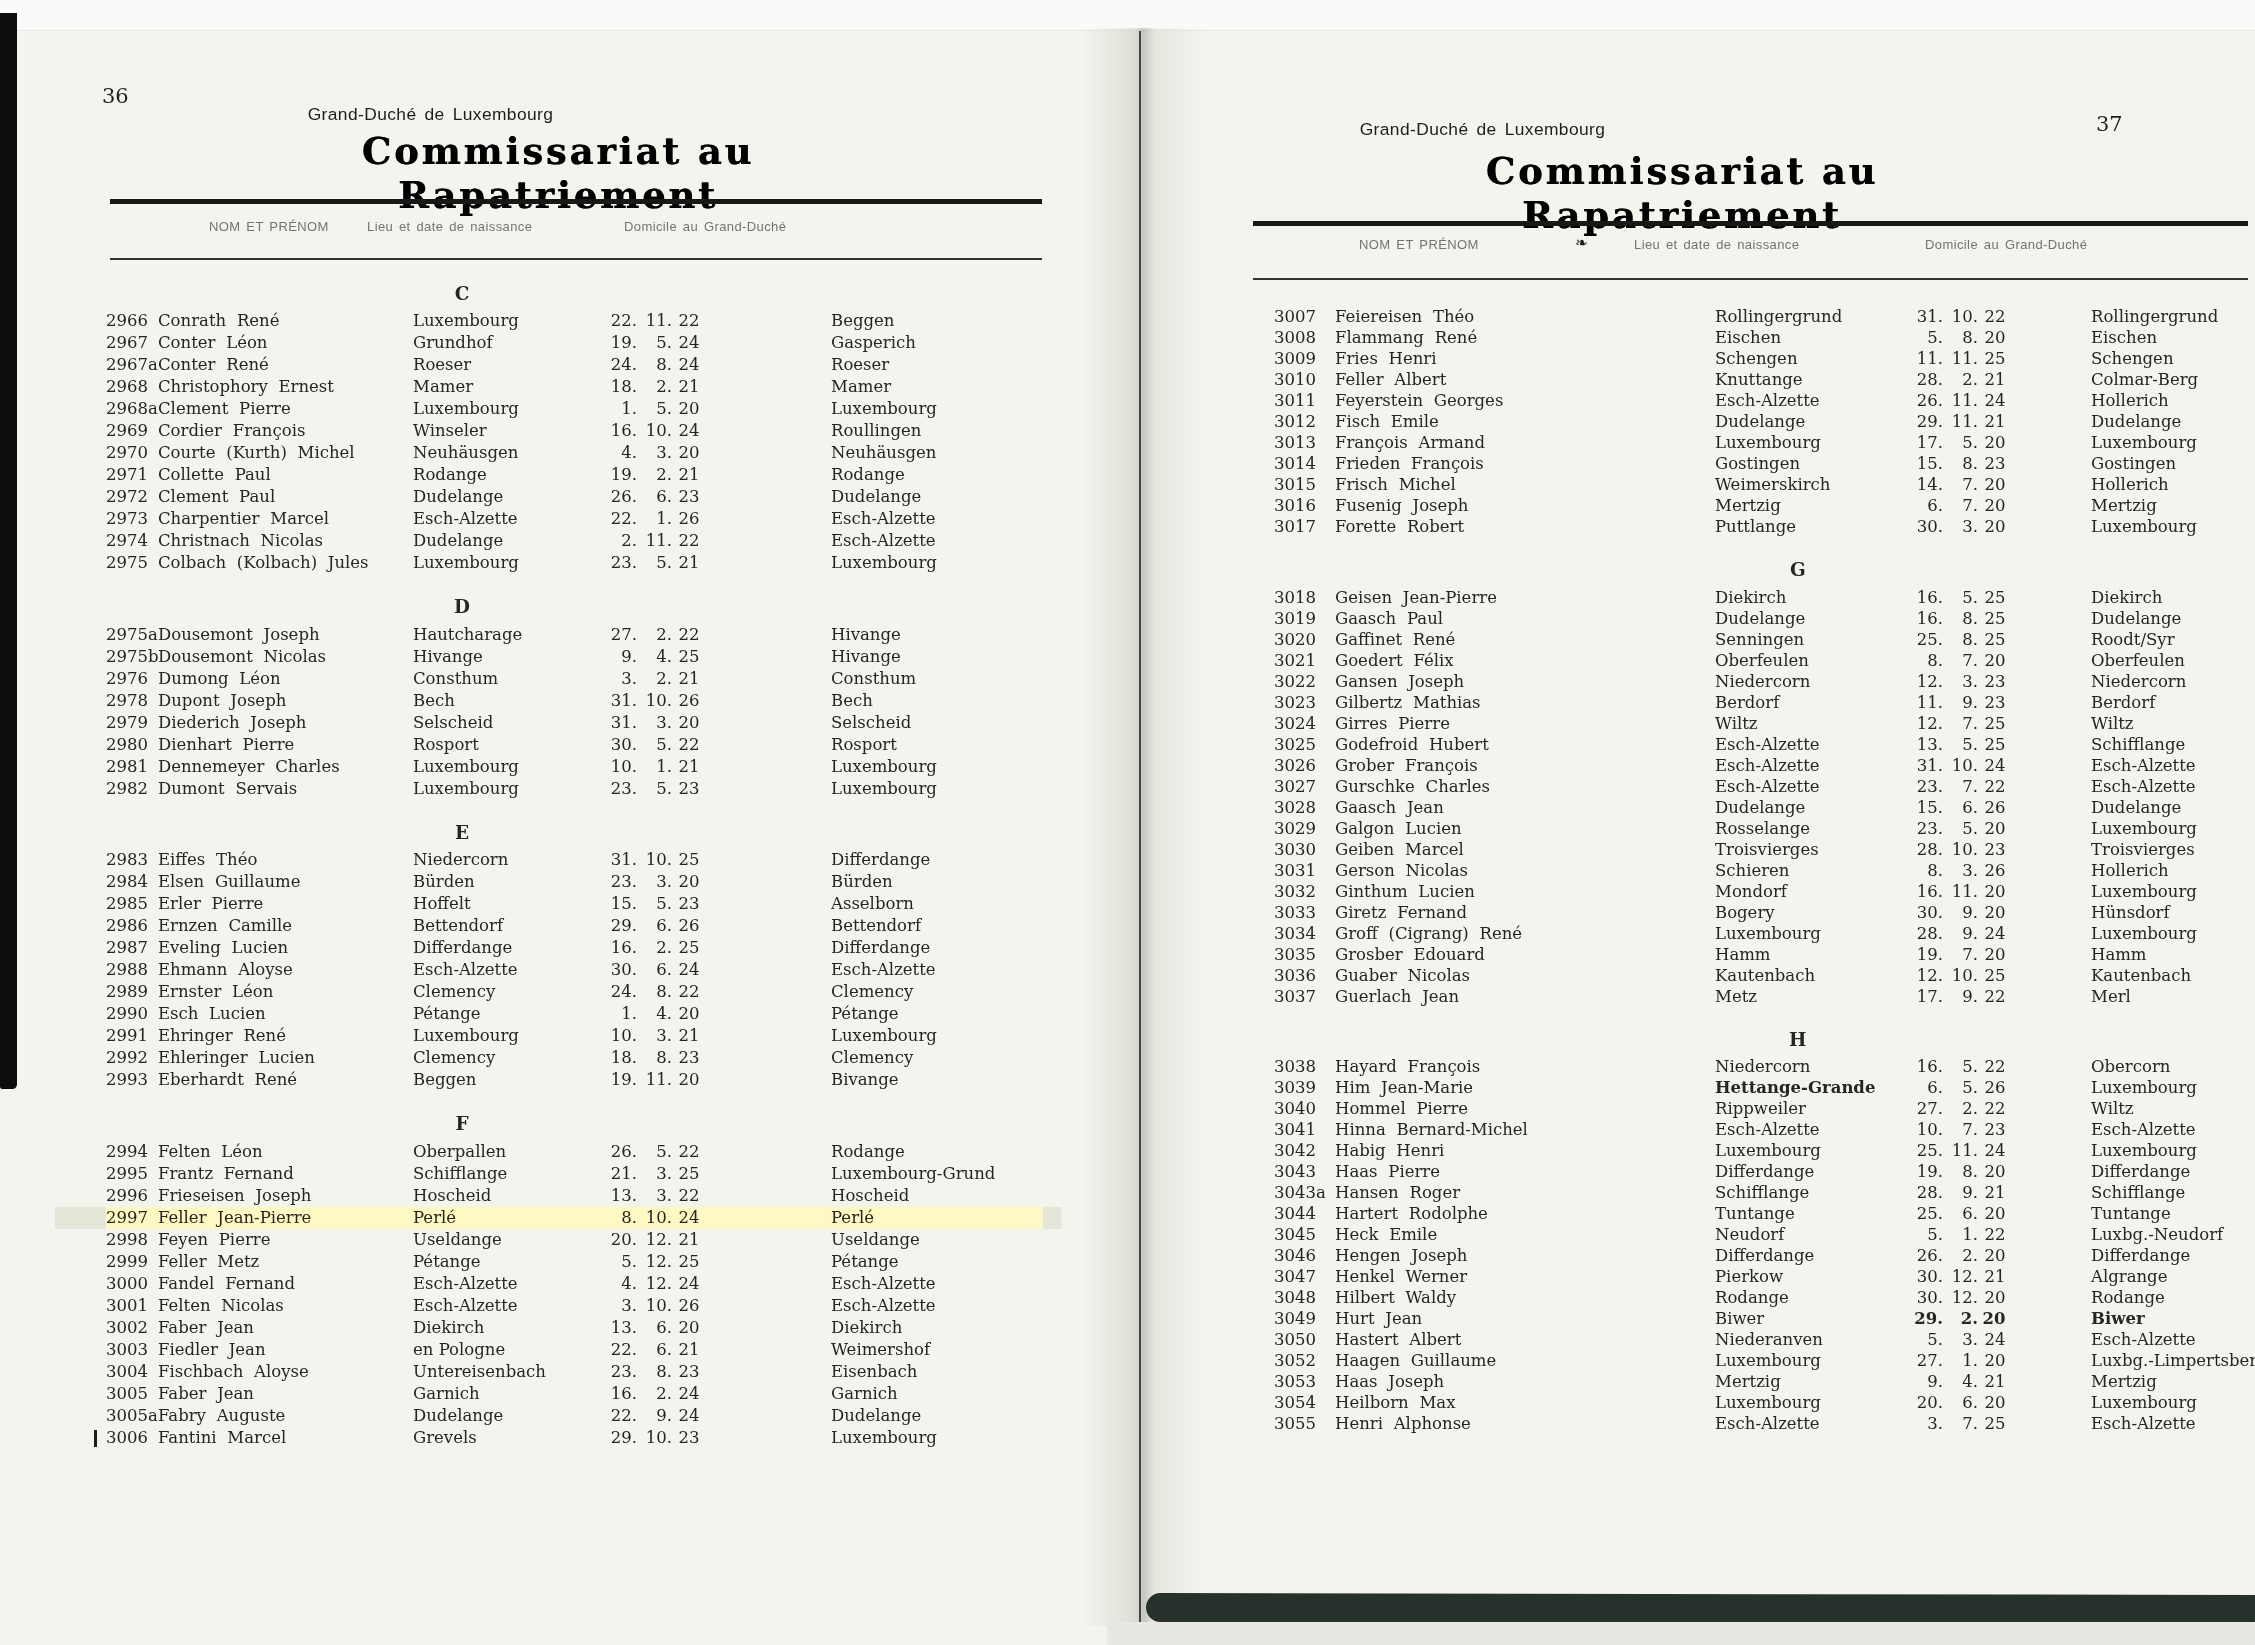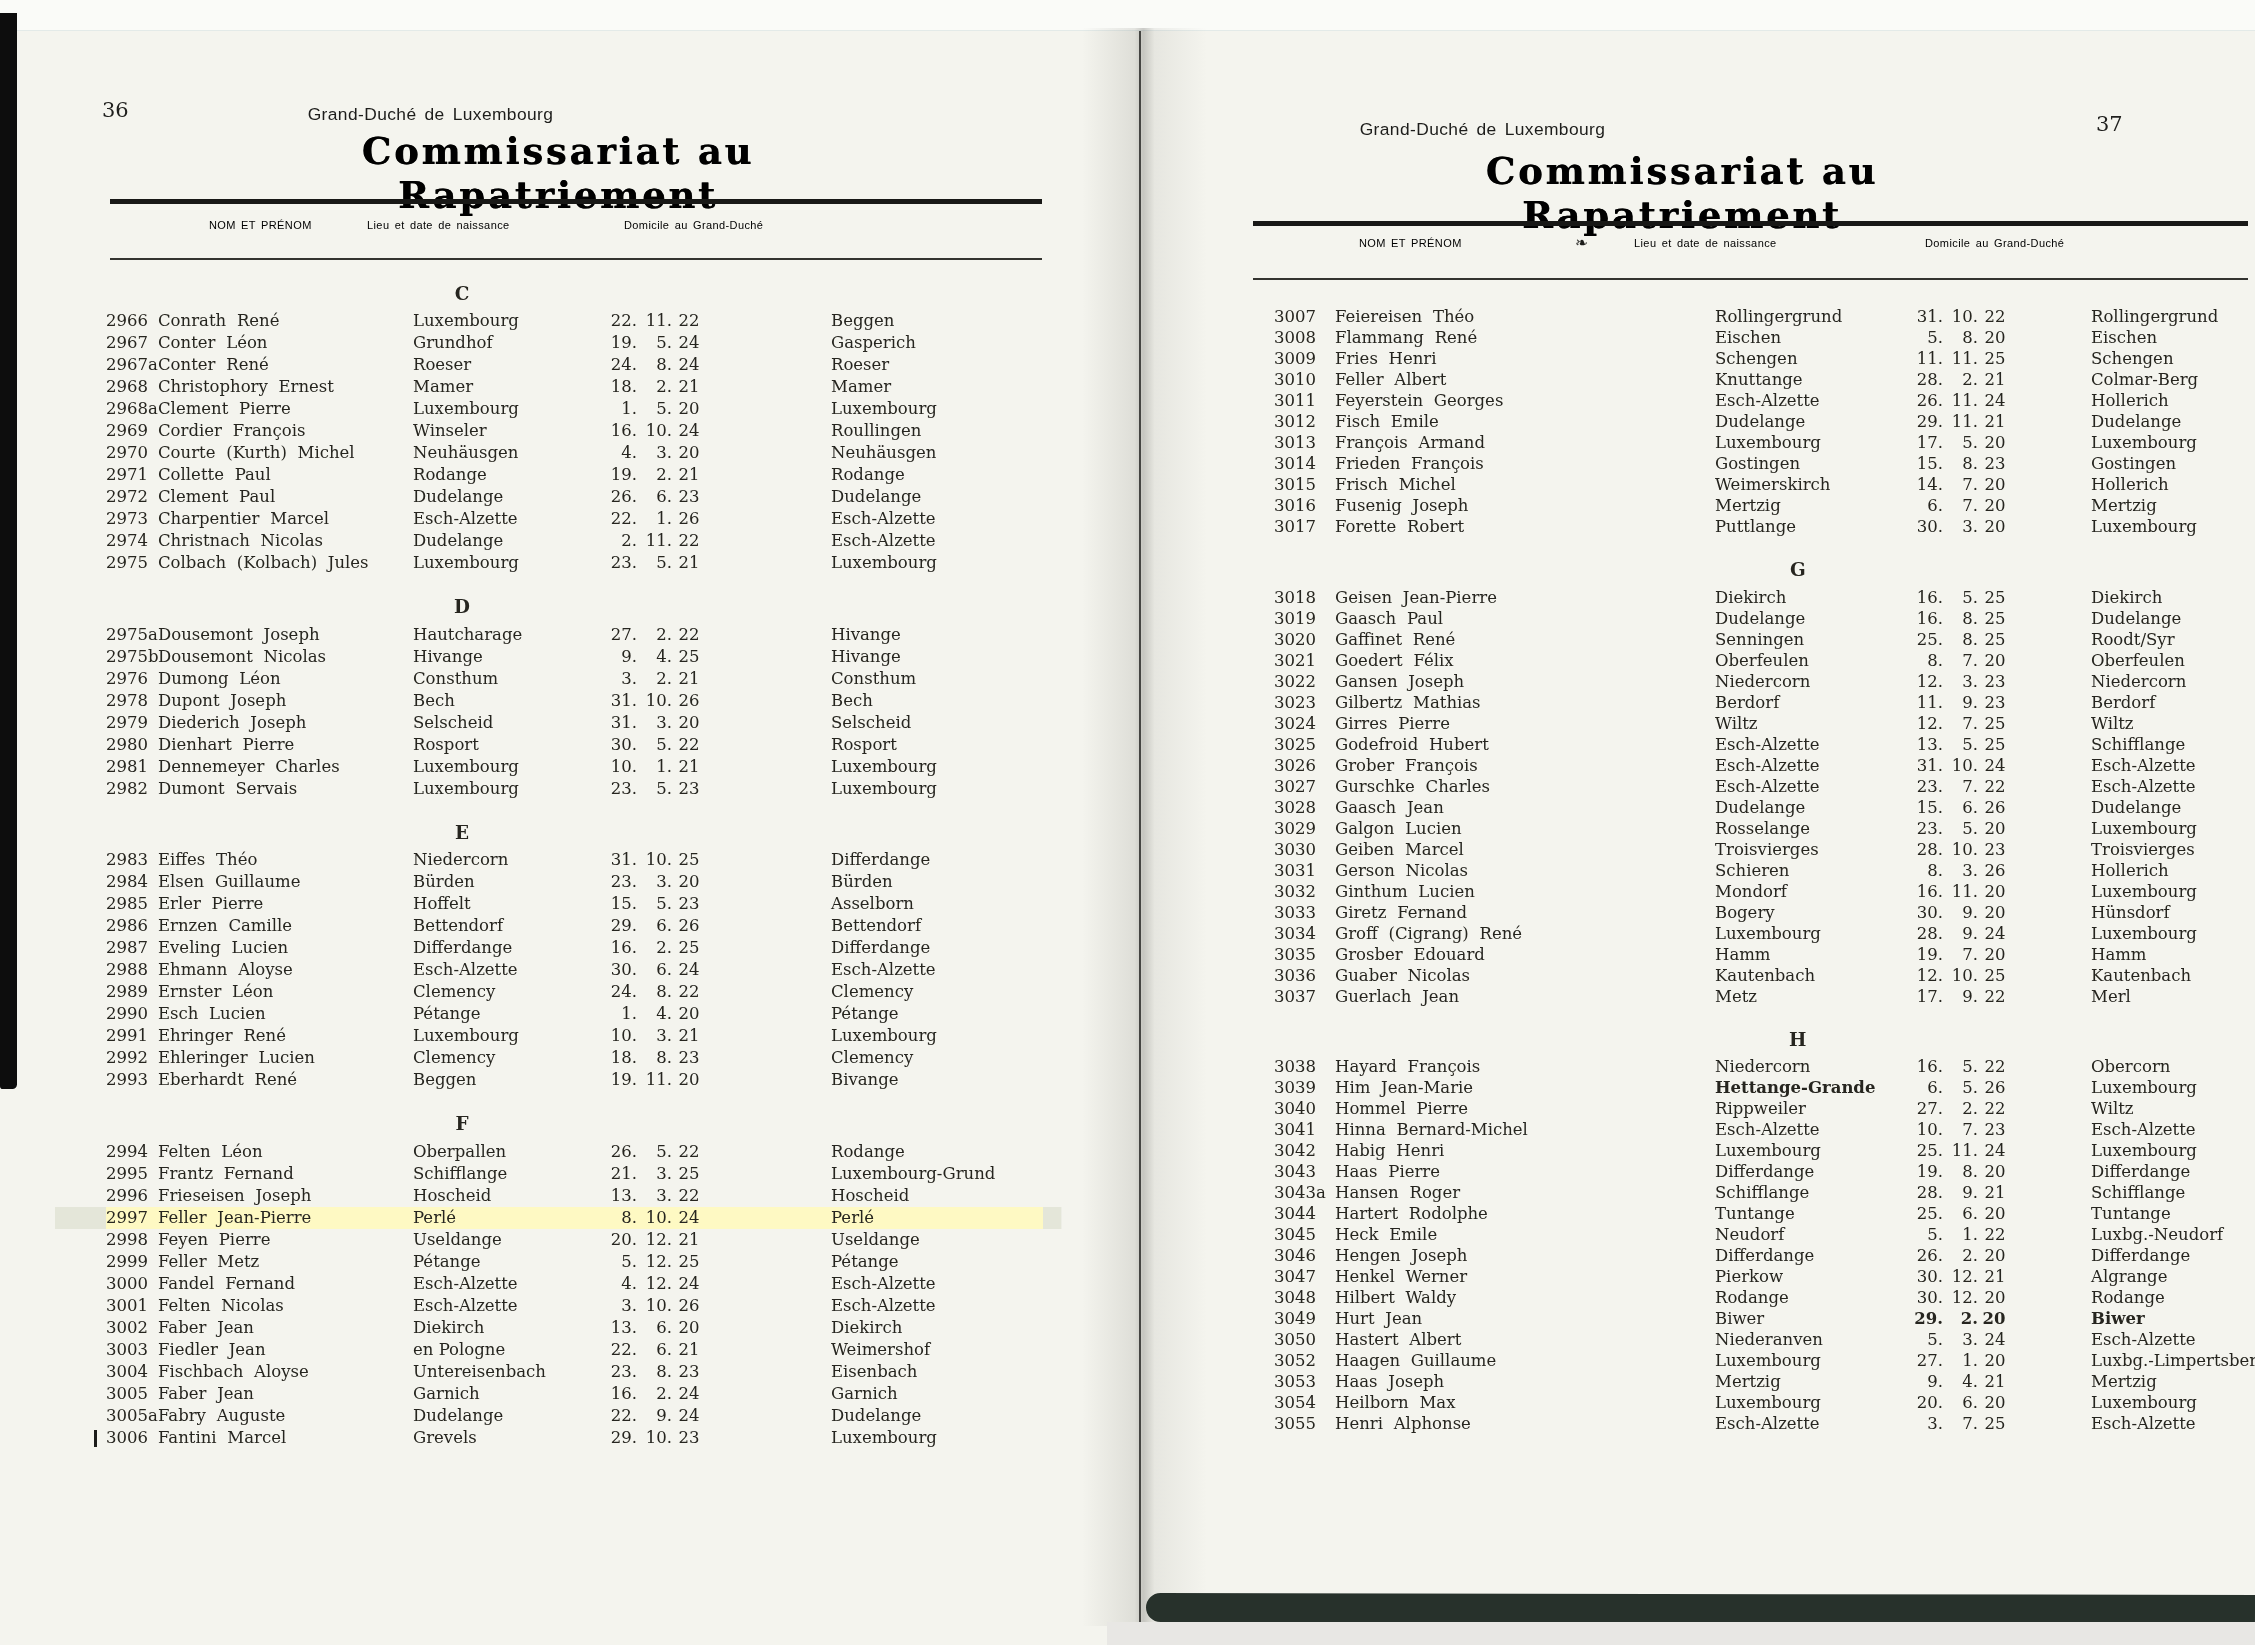--- a/index.html
+++ b/index.html
@@ -22,22 +22,22 @@
   .page-left{left:23px;width:1116px;}
   .page-right{left:1143px;width:1112px;}
 
   .pagenum{position:absolute;font-size:21px;color:#1f1f1d;}
   .country{position:absolute;width:331px;text-align:center;font-family:"Liberation Sans", sans-serif;
     font-size:17.4px;letter-spacing:0.4px;word-spacing:2.8px;color:#1d1d1b;}
   .bigtitle{position:absolute;width:716px;text-align:center;font-size:37px;font-weight:bold;
     letter-spacing:2.8px;color:#000000;text-shadow:0.4px 0.4px 0 #141413;}
   .rule-thick{position:absolute;height:4.6px;background:#181816;}
   .rule-thin{position:absolute;height:1.8px;background:#33332f;}
-  .colhead{position:absolute;font-family:"Liberation Sans", sans-serif;font-size:11px;
-    letter-spacing:0.4px;word-spacing:1.8px;color:#000000;white-space:nowrap;}
+  .colhead{position:absolute;font-family:"Liberation Sans", sans-serif;font-size:13px;
+    letter-spacing:0.4px;word-spacing:1.8px;color:#737373;white-space:nowrap;}
   .ornament{position:absolute;font-size:15.6px;color:#1c1c1a;}
 
   
   .table{position:absolute;}
   .letter{font-weight:bold;font-size:18.4px;line-height:22px;width:24px;text-align:center;margin-top:22px;margin-bottom:5.5px;}
   .letter:first-child{margin-top:1.8px;}
   .page-left .letter{margin-left:calc(38% - 12px);}
   .page-right .letter{margin-left:calc(54% - 12px);}
 
   .row{position:relative;display:grid;align-items:baseline;}
@@ -62,21 +62,21 @@
 <div class="scan">
 
   <div class="top-strip"></div>
   <div class="gutter"></div>
   <div class="fold-line"></div>
   <div class="book-band"></div>
   <div class="below-band"></div>
   <div class="edge-bar"></div>
 
   <div class="page page-left">
-    <div class="pagenum" style="left:79px;top:98px;">36</div>
+    <div class="pagenum" style="left:79px;top:84px;">36</div>
     <div class="country" style="left:242px;top:104px;">Grand-Duché de Luxembourg</div>
     <div class="bigtitle" style="left:177px;top:129px;">Commissariat au Rapatriement</div>
 
     <div class="rule-thick" style="left:87px;top:199px;width:932px;"></div>
     <div class="colhead" style="left:186px;top:219px;">NOM ET PRÉNOM</div>
     <div class="colhead" style="left:344px;top:219px;">Lieu et date de naissance</div>
     <div class="colhead" style="left:601px;top:219px;">Domicile au Grand-Duché</div>
     <div class="rule-thin" style="left:87px;top:258px;width:932px;"></div>
 
     <div class="table" style="left:83px;top:281px;width:937px;">

